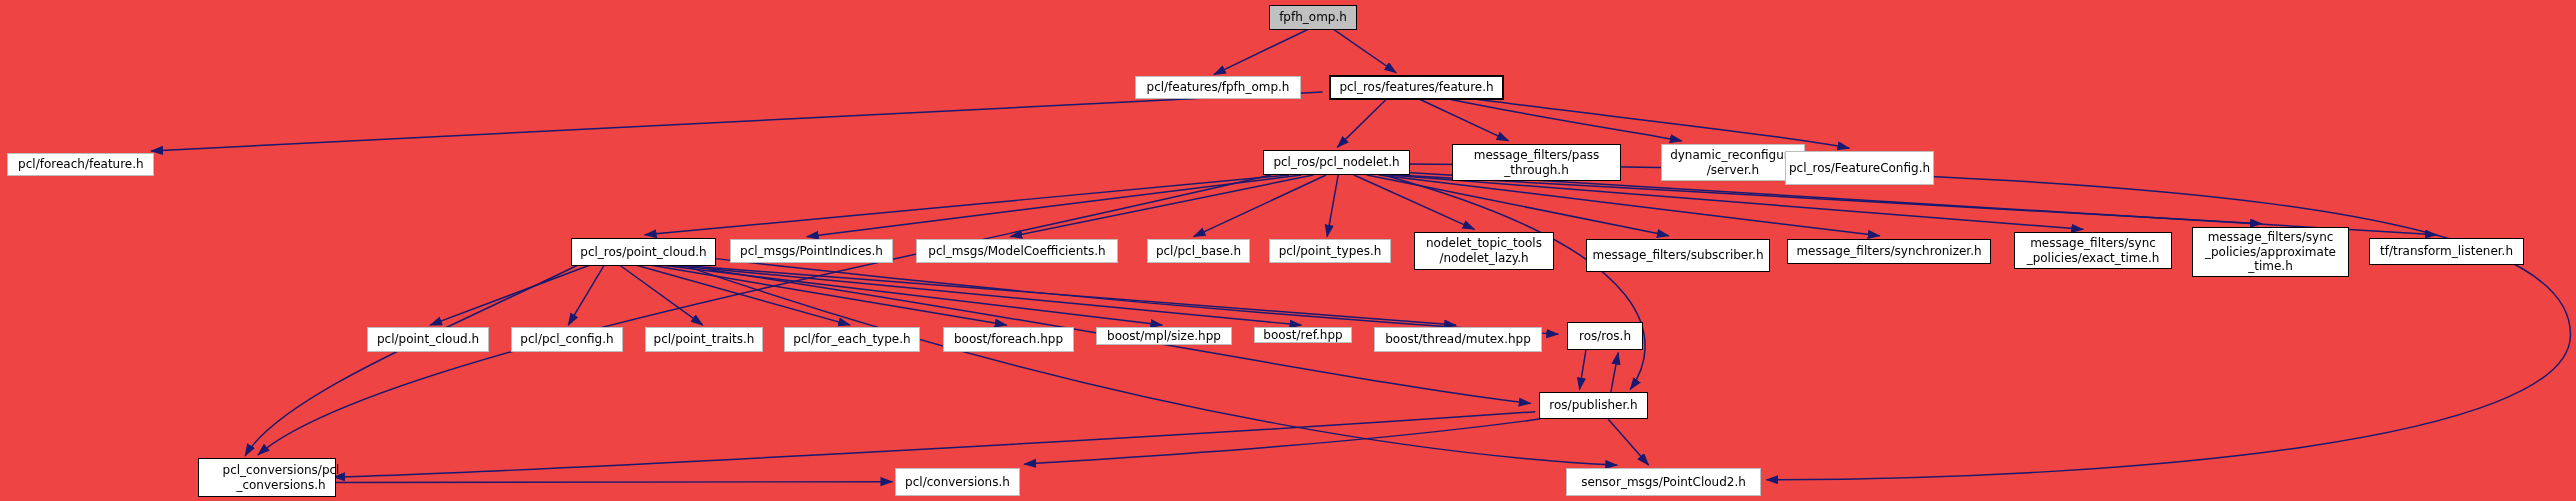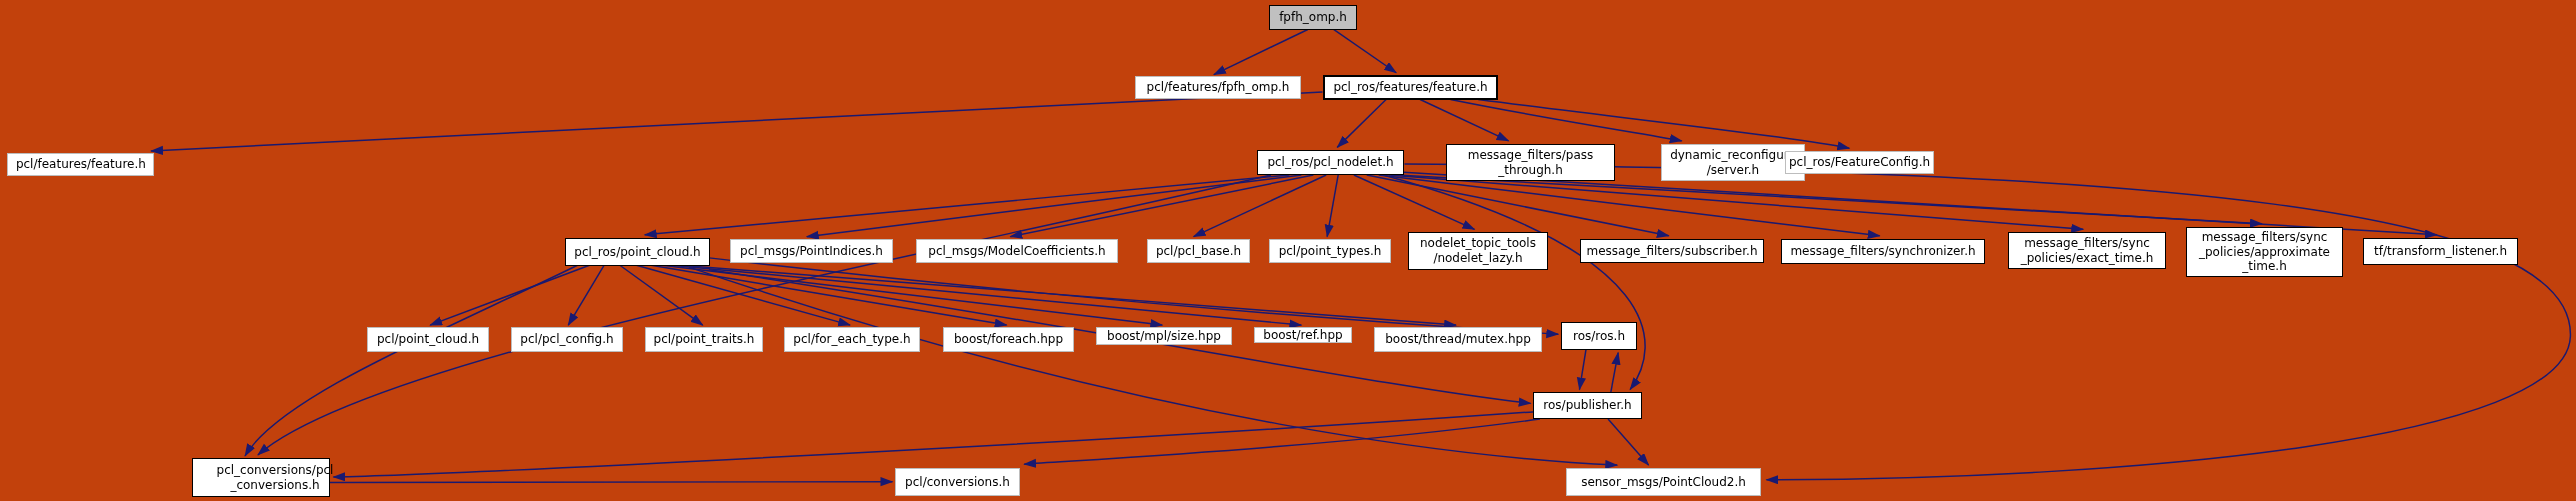--- a/index.html
+++ b/index.html
@@ -1,23 +1,23 @@
 <!DOCTYPE html>
 <html style="font-size:14.7px"><head>
 <meta charset="utf-8">
 <style>
   html,body{margin:0;padding:0;background:#ffffff;}
-  #graph{position:relative;width:2576px;height:501px;background:#c2410c;
+  #graph{position:relative;width:2576px;height:501px;background:#ef4444;
          font-family:"DejaVu Sans","Liberation Sans",sans-serif;}
   #edge-layer{position:absolute;left:0;top:0;width:2576px;height:501px;}
   .node{position:absolute;display:flex;align-items:center;justify-content:center;
         text-align:center;background:#ffffff;color:#000000;font-size:12px;
         line-height:1.22;white-space:pre-line;box-sizing:border-box;z-index:2;}
   .node.external{border:0.9px solid #bdbdbd;}
-  .node.internal{border:1.8px solid #000000;}
+  .node.internal{border:1.8px solid #000000;margin-left:6px;}
   .node.emphasis{border:2.8px solid #000000;}
   .node.root{border:1.8px solid #000000;background:#c0c0c0;}
   .edge{fill:none;stroke:#191970;stroke-width:1.6;}
 </style>
 </head>
 <body>
 
 <div id="graph">
   <svg id="edge-layer" width="2576" height="501" viewBox="0 0 2797 544" xmlns="http://www.w3.org/2000/svg">
     <defs>
@@ -64,35 +64,35 @@
         <path class="edge" d="M1746,455 L1790,505" marker-end="url(#arrow)"></path>
         <path class="edge" d="M1672,455 C1450,485 1200,498 1112,504" marker-end="url(#arrow)"></path>
         <path class="edge" d="M1667,447 C1200,480 500,515 362,518" marker-end="url(#arrow)"></path>
         <path class="edge" d="M358,524 L969,523" marker-end="url(#arrow)"></path>
       </g>
   </svg>
   <div id="nodes">
       <div class="node root" style="left: 1269px; top: 4.6px; width: 88px; height: 25px;">fpfh_omp.h</div>
       <div class="node external" style="left: 1135px; top: 76px; width: 166px; height: 23px;">pcl/features/fpfh_omp.h</div>
       <div class="node internal emphasis" style="left: 1323px; top: 75px; width: 175px; height: 25px;">pcl_ros/features/feature.h</div>
-      <div class="node external" style="left: 7.4px; top: 153px; width: 147px; height: 23px;">pcl/features/feature.h</div>
+      <div class="node external" style="left: 7.4px; top: 153px; width: 147px; height: 23px;">pcl/foreach/feature.h</div>
       <div class="node internal" style="left: 1257px; top: 150px; width: 147px; height: 25px;">pcl_ros/pcl_nodelet.h</div>
       <div class="node internal" style="left: 1446px; top: 144px; width: 169px; height: 37px;">message_filters/pass
 _through.h</div>
       <div class="node external" style="left: 1661px; top: 144px; width: 144px; height: 37px;">dynamic_reconfigure
 /server.h</div>
-      <div class="node external" style="left: 1785px; top: 151px; width: 149px; height: 23px;">pcl_ros/FeatureConfig.h</div>
+      <div class="node external" style="left: 1785px; top: 151px; width: 149px; height: 34px;">pcl_ros/FeatureConfig.h</div>
       <div class="node internal" style="left: 565px; top: 238px; width: 145px; height: 28px;">pcl_ros/point_cloud.h</div>
       <div class="node external" style="left: 730px; top: 239px; width: 163px; height: 24px;">pcl_msgs/PointIndices.h</div>
       <div class="node external" style="left: 916px; top: 239px; width: 202px; height: 24px;">pcl_msgs/ModelCoefficients.h</div>
       <div class="node external" style="left: 1147px; top: 239px; width: 103px; height: 24px;">pcl/pcl_base.h</div>
       <div class="node external" style="left: 1269px; top: 239px; width: 122px; height: 24px;">pcl/point_types.h</div>
       <div class="node internal" style="left: 1408px; top: 232px; width: 140px; height: 38px;">nodelet_topic_tools
 /nodelet_lazy.h</div>
-      <div class="node internal" style="left: 1580px; top: 239px; width: 184px; height: 24px;">message_filters/subscriber.h</div>
+      <div class="node internal" style="left: 1580px; top: 239px; width: 184px; height: 33px;">message_filters/subscriber.h</div>
       <div class="node internal" style="left: 1781px; top: 239px; width: 204px; height: 25px;">message_filters/synchronizer.h</div>
       <div class="node internal" style="left: 2008px; top: 232px; width: 158px; height: 37px;">message_filters/sync
 _policies/exact_time.h</div>
       <div class="node internal" style="left: 2186px; top: 227px; width: 157px; height: 50px;">message_filters/sync
 _policies/approximate
 _time.h</div>
       <div class="node internal" style="left: 2363px; top: 238px; width: 155px; height: 27px;">tf/transform_listener.h</div>
       <div class="node external" style="left: 367px; top: 327px; width: 122px; height: 25px;">pcl/point_cloud.h</div>
       <div class="node external" style="left: 511px; top: 327px; width: 112px; height: 25px;">pcl/pcl_config.h</div>
       <div class="node external" style="left: 645px; top: 327px; width: 118px; height: 25px;">pcl/point_traits.h</div>

